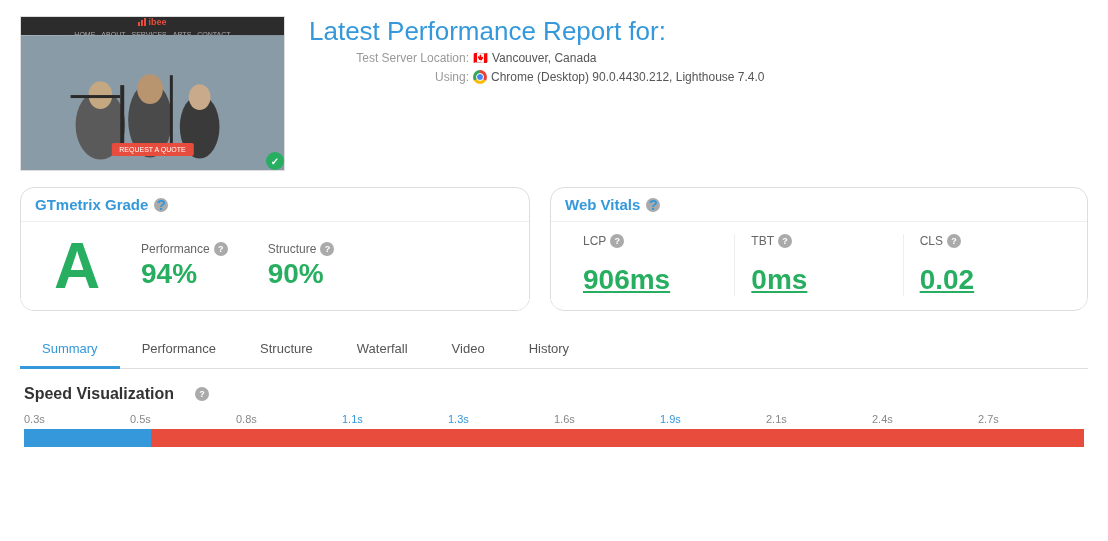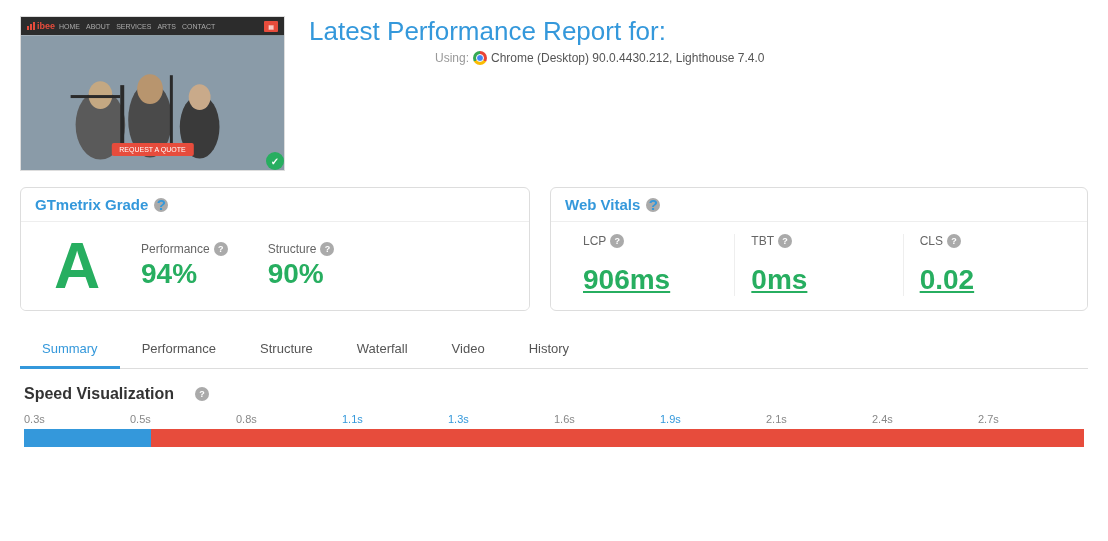--- a/index.html
+++ b/index.html
@@ -30,20 +30,21 @@
       overflow: hidden;
       border: 1px solid #ddd;
     }
     .screenshot-nav {
       background: #2c2c2c;
       height: 18px;
       display: flex;
       align-items: center;
       padding: 0 6px;
       gap: 4px;
+      flex-direction: column;
     }
     .screenshot-body {
       background: linear-gradient(180deg, #f0f0f0 0%, #e8e8e8 100%);
       height: 137px;
       position: relative;
       overflow: hidden;
     }
     .screenshot-image-sim {
       width: 100%;
       height: 100%;
@@ -142,21 +143,21 @@
     }
 
     
     .grades-section {
       display: flex;
       gap: 20px;
       margin-bottom: 20px;
     }
     .grade-panel {
       border: 1px solid #ddd;
-      border-radius: 6px;
+      border-radius: 14px;
       overflow: hidden;
     }
     .grade-panel-title {
       padding: 8px 14px;
       font-size: 13px;
       display: flex;
       align-items: center;
       gap: 6px;
       border-bottom: 1px solid #eee;
     }
@@ -405,20 +406,27 @@
           </svg>
         </div>
         <div class="screenshot-overlay-text">REQUEST A QUOTE</div>
       </div>
       <div class="screenshot-badge">✓</div>
     </div>
 
     <div class="report-info">
       <div class="report-title">Latest Performance Report for:</div>
       <div class="report-meta">
+        <div class="report-meta-row">
+          <span class="meta-label">Test Server Location:</span>
+          <span class="meta-value">
+            <span>🇨🇦</span>
+            <span>Vancouver, Canada</span>
+          </span>
+        </div>
         <div class="report-meta-row">
           <span class="meta-label">Using:</span>
           <span class="meta-value">
             <span class="chrome-icon"></span>
             <span>Chrome (Desktop) 90.0.4430.212, Lighthouse 7.4.0</span>
           </span>
         </div>
       </div>
     </div>
   </div>

